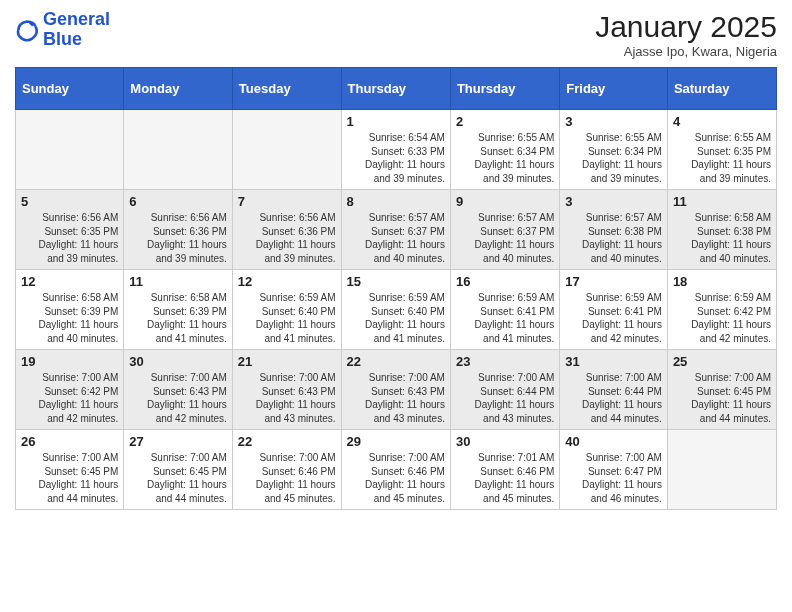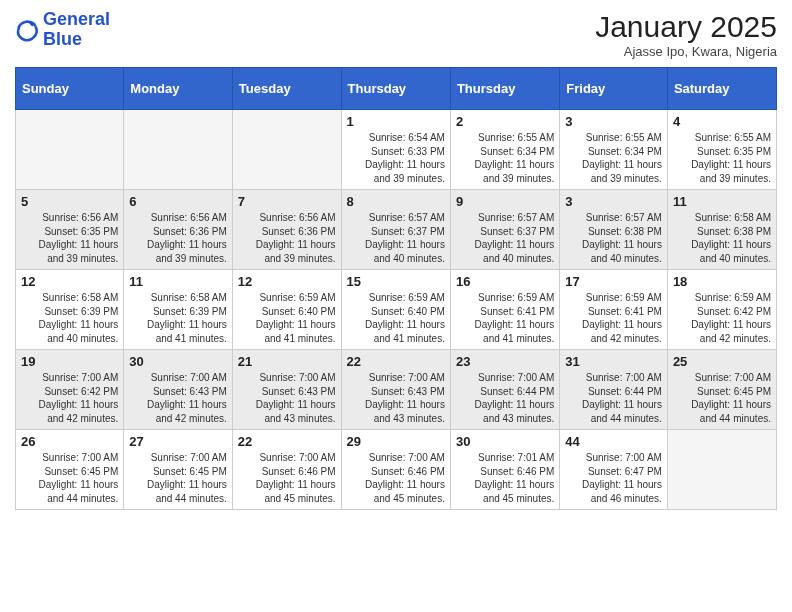--- a/index.html
+++ b/index.html
@@ -347,21 +347,21 @@
 and 45 minutes.</div>
           </td>
           <td>
             <div class="day-num">30</div>
             <div class="day-info" style="white-space: pre-line;">Sunrise: 7:01 AM
 Sunset: 6:46 PM
 Daylight: 11 hours
 and 45 minutes.</div>
           </td>
           <td>
-            <div class="day-num">44</div>
+            <div class="day-num">40</div>
             <div class="day-info" style="white-space: pre-line;">Sunrise: 7:00 AM
 Sunset: 6:47 PM
 Daylight: 11 hours
 and 46 minutes.</div>
           </td>
           <td class="empty"></td>
         </tr>
       </tbody>
   </table>
 </div>

